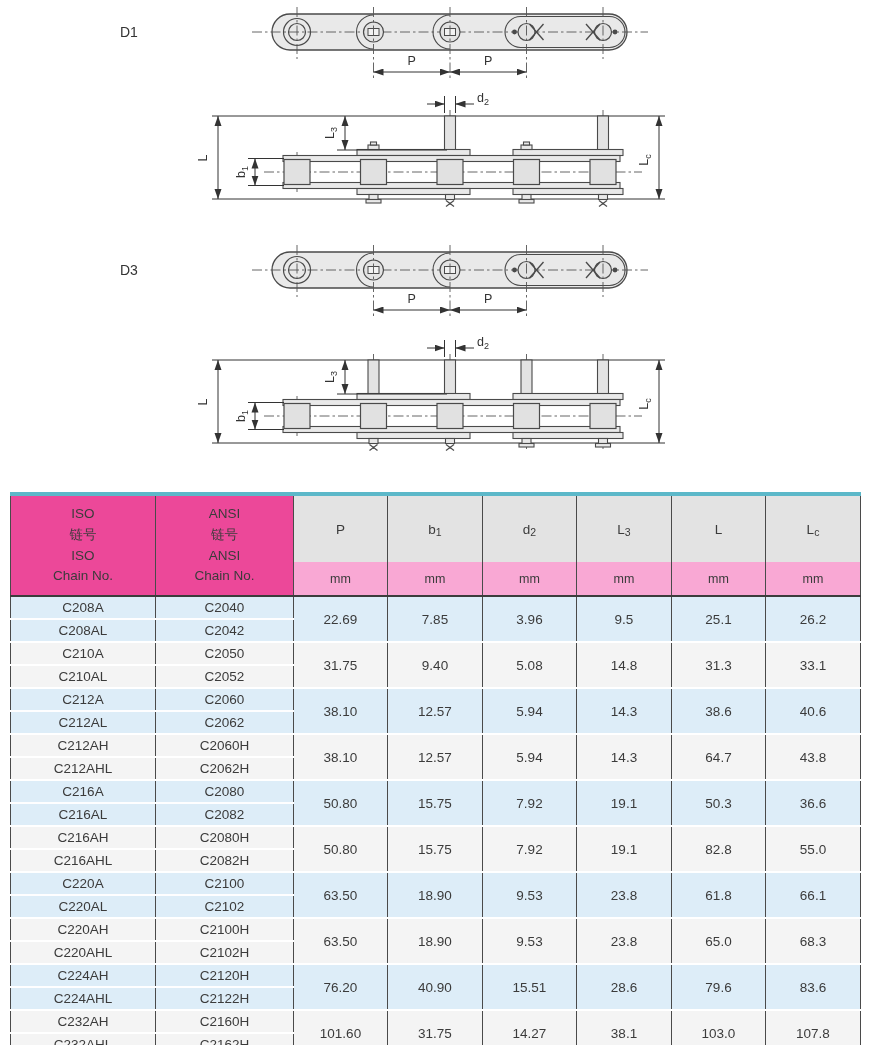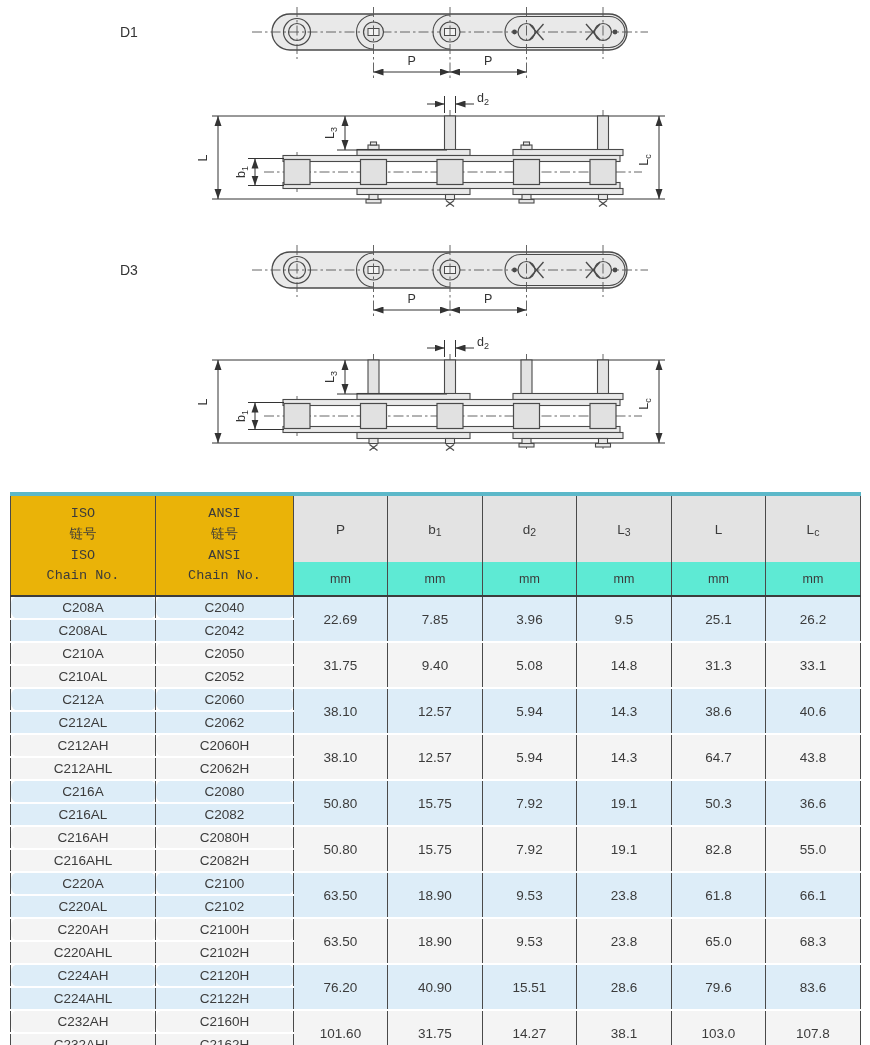--- a/index.html
+++ b/index.html
@@ -4,28 +4,28 @@
 <style>
   html,body{margin:0;padding:0;background:#fff;}
   body{width:870px;height:1045px;font-family:"Liberation Sans",sans-serif;color:#3b3b3b;overflow:hidden;}
   #drawings{display:block;}
   .table-wrap{width:850px;margin:6px 10px 0 10px;}
   table.spec{border-collapse:collapse;table-layout:fixed;width:850px;
     border-top:4px solid #5cb8c9;border-bottom:2px solid #4f4f4f;
     font-size:13.5px;color:#3b3b3b;}
   table.spec th,table.spec td{border-left:1px solid #4a4a4a;border-right:1px solid #4a4a4a;
     text-align:center;vertical-align:middle;font-weight:400;padding:0;}
-  th.chain{background:#eab308;line-height:1.55;font-size:13.5px;border-bottom:2px solid #3c3c3c;font-family:Liberation Mono, monospace;}
+  th.chain{background:#ec4899;line-height:1.55;font-size:13.5px;border-bottom:2px solid #3c3c3c;}
   th.dim{background:#e3e3e3;height:66px;font-size:13.5px;}
-  th.unit{background:#5eead4;height:33px;font-size:12.5px;border-bottom:2px solid #3c3c3c;}
+  th.unit{background:#f9a8d4;height:33px;font-size:12.5px;border-bottom:2px solid #3c3c3c;}
   sub.s{font-size:10.5px;vertical-align:-2px;line-height:0;}
   tbody td{height:21px;}
   tbody tr.gA td{border-top:2px solid #ffffff;}
   tbody tr:first-child td{border-top:none;}
-  tbody tr.gA td.chain-cell{border-bottom:2px solid rgba(255,255,255,.95);border-radius:8px;}
+  tbody tr.gA td.chain-cell{border-bottom:2px solid rgba(255,255,255,.95);}
   tr.g-blue td{background:#ddedf8;}
   tr.g-gray td{background:#f4f4f4;}
 </style>
 </head>
 <body>
 
 <svg id="drawings" width="870" height="486" viewBox="0 0 870 486">
   <defs>
     <marker id="mE" markerUnits="userSpaceOnUse" markerWidth="11" markerHeight="8" refX="10" refY="3.5" orient="auto">
       <path d="M0,0 L10,3.5 L0,7 Z" fill="#333"></path>

